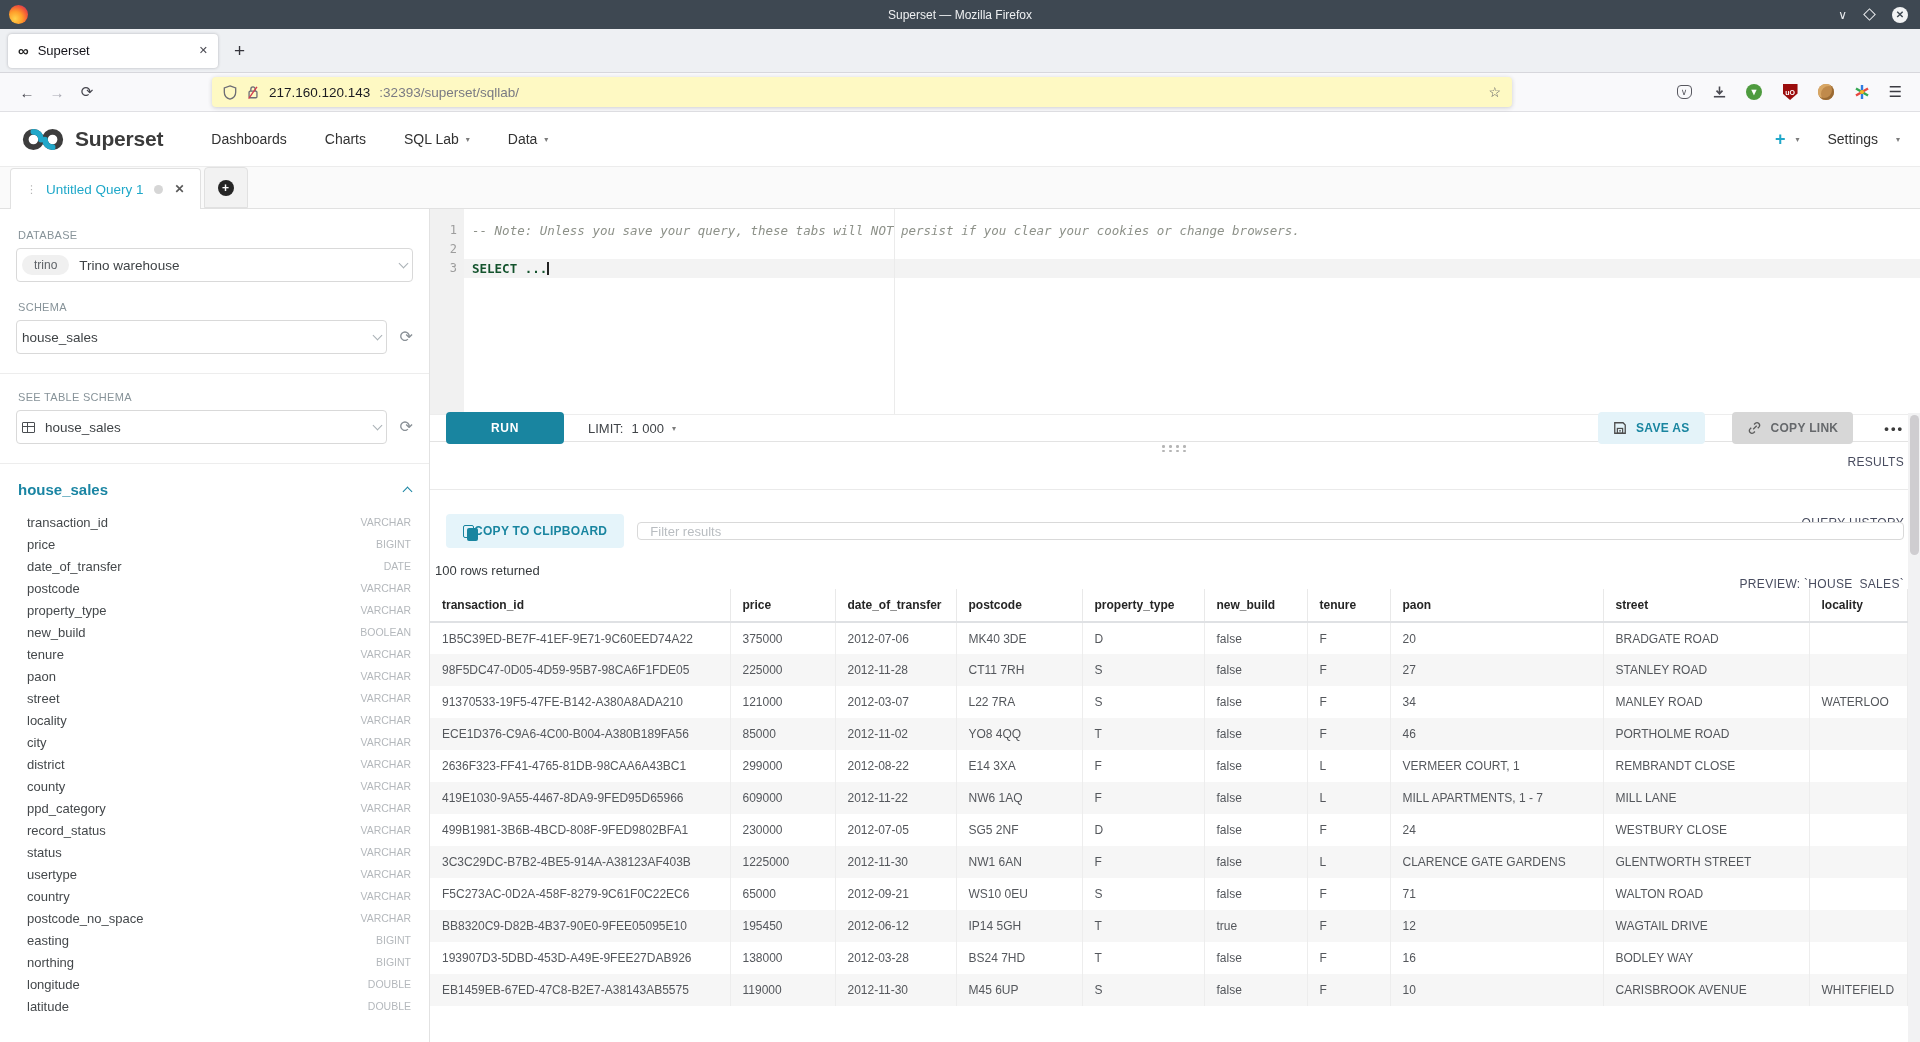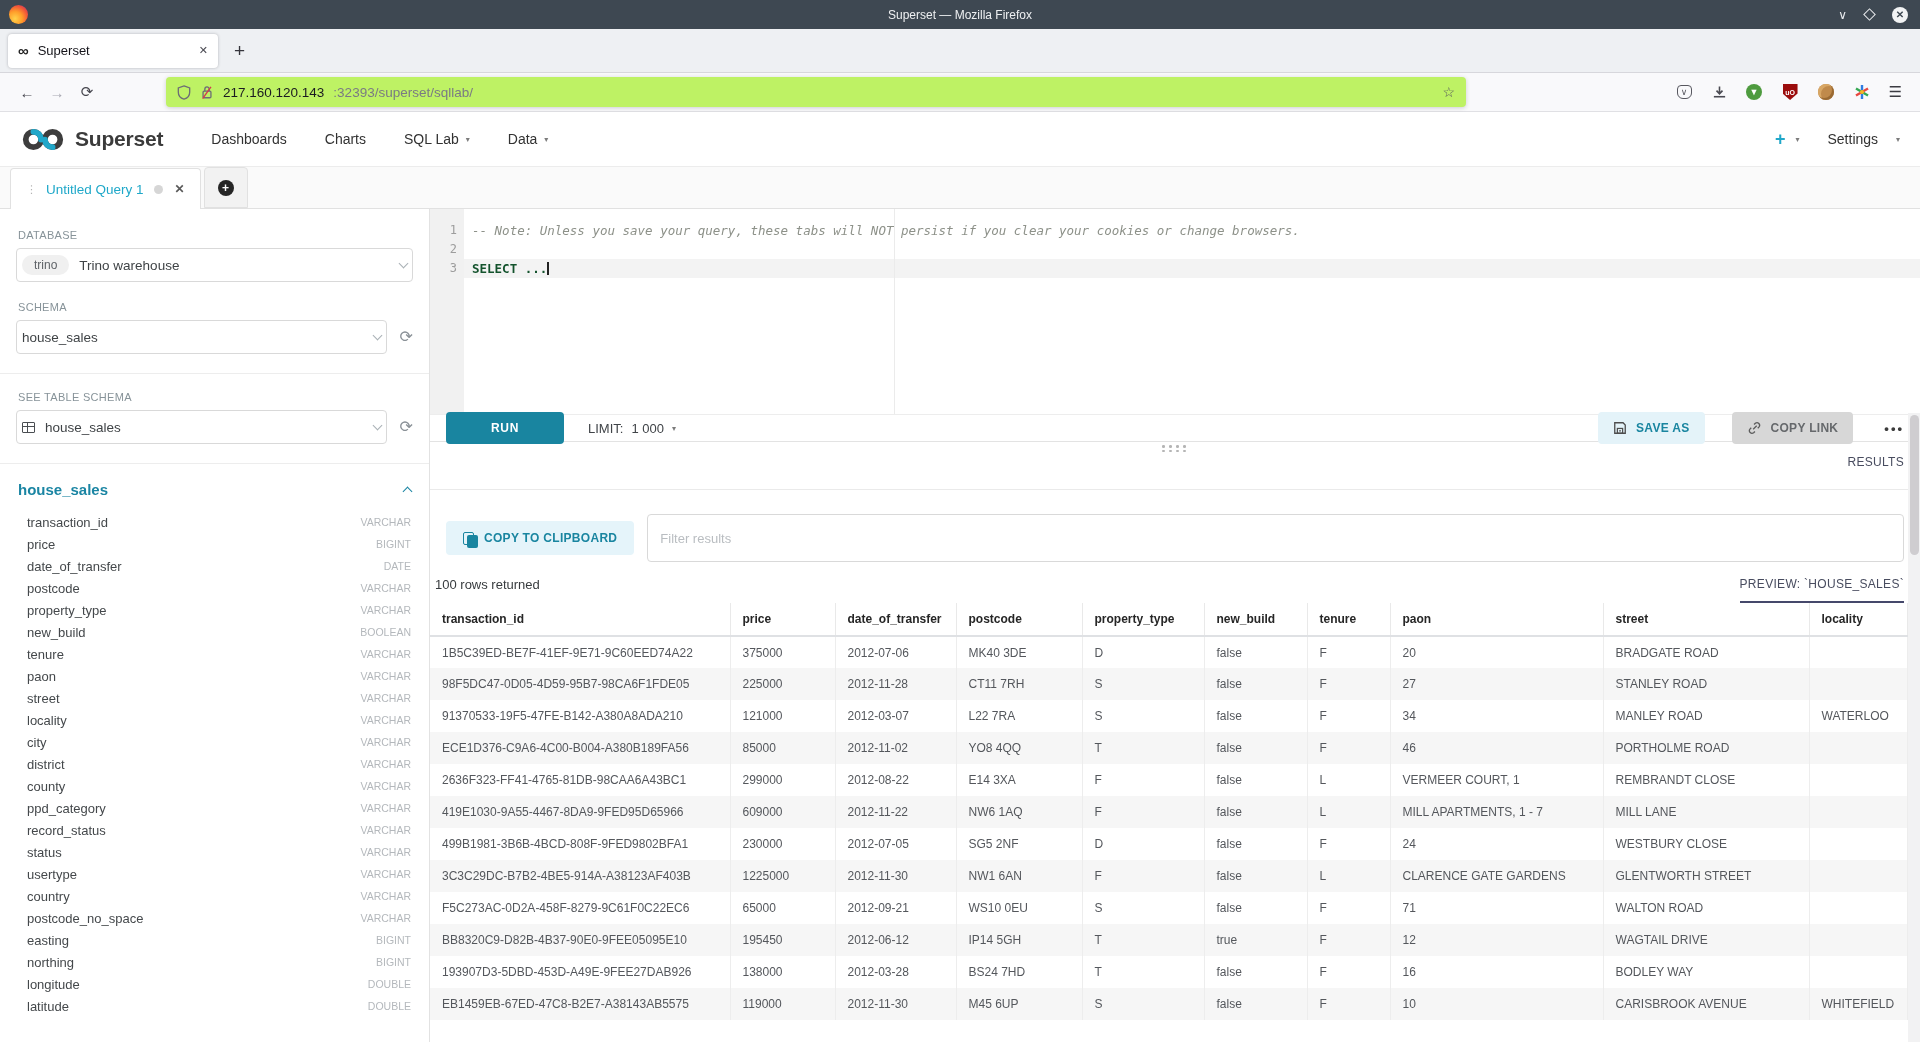--- a/index.html
+++ b/index.html
@@ -21,21 +21,21 @@
   .ff-tab { width:210px; height:34px; background:#fff; border-radius:4px; box-shadow:0 0 3px rgba(40,40,50,.3);
     display:flex; align-items:center; padding:0 10px; gap:9px; }
   .ff-favicon { font-size:15px; font-weight:bold; color:#222; line-height:1; }
   .ff-tab-title { font-size:13px; color:#15141a; flex:1; }
   .ff-tab-close { color:#4a4a52; font-size:11px; }
   .ff-newtab { font-size:19px; color:#35353c; margin-left:16px; }
 
   .ff-toolbar { height:39px; background:#f9f9fb; border-bottom:1px solid #e0e0e4; display:flex; align-items:center; padding:0 12px; }
   .navbtn { font-size:15px; color:#46464e; width:30px; text-align:center; }
   .navbtn.fwd { color:#a9a9b2; }
-  .url-box { width:1300px; height:30px; margin-left:64px; background:#bef264; border-radius:4px;
+  .url-box { width:1300px; height:30px; margin-left:110px; background:#fef9c3; border-radius:4px;
     box-shadow:0 1px 4px rgba(60,60,70,.22); display:flex; align-items:center; padding:0 11px; gap:9px; font-size:13.5px; }
   .url-host { color:#1b1b21; }
   .url-path { color:#7a7a83; }
   .url-star { margin-left:auto; color:#55555e; font-size:14px; }
   .ext-icons { margin-left:auto; display:flex; align-items:center; gap:19px; padding-right:6px; }
   .icon16 { width:17px; height:17px; display:flex; align-items:center; justify-content:center; }
   .pocket { width:15px; height:14px; border:1.6px solid #57575f; border-radius:4px 4px 6px 6px;
     color:#57575f; font-size:9px; display:flex; align-items:center; justify-content:center; }
   .badger { width:16px; height:16px; border-radius:50%; background:#4e9b3f; color:#fff; font-size:9px;
     display:flex; align-items:center; justify-content:center; }
@@ -125,25 +125,25 @@
   .drag-dots i { width:2.5px; height:2.5px; border-radius:50%; background:#b5b5b5; }
 
   
   .rtabs { display:flex; gap:36px; padding:0 16px; border-bottom:1px solid #eaeaea; height:35px; align-items:flex-end;flex-direction:column; }
   .rtab { font-size:12px; letter-spacing:.3px; color:#484c5f; font-weight:500; padding-bottom:10px;
     border-bottom:2.5px solid transparent; margin-bottom:-1px; }
   .rtab.active { border-bottom-color:#45486b; }
 
   .r-controls { display:flex; align-items:center; gap:13px; padding:24px 16px 0 5px; }
   .copy-clip { height:34px; background:#e5f4fa; border-radius:4px; color:#1985a0; font-weight:bold; font-size:12px;
-    letter-spacing:.3px; display:flex; align-items:center; gap:10px; padding:0 17px; margin-left:11px; }
+    letter-spacing:.3px; display:flex; align-items:center; padding:0 17px; margin-left:11px; }
   .clip-icon { width:11px; height:13px; border:1.6px solid #1985a0; border-radius:2px; position:relative; background:#e5f4fa; }
   .clip-icon::before { content:""; position:absolute; left:2.5px; top:2.5px; width:11px; height:13px;
     background:#1985a0; border-radius:2px; }
-  .filter-input { flex:1; height:48px; border:1px solid #d9d9d9; border-radius:4px; padding:0 12px;
+  .filter-input { flex:1; height:18px; border:1px solid #d9d9d9; border-radius:4px; padding:0 12px;
     font-size:13px; color:#333; font-family:"Liberation Sans", sans-serif; }
   .filter-input::placeholder { color:#b9bdc1; }
 
   .row-count { font-size:13px; color:#373b3e; padding:15px 16px 11px 5px; }
 
   
   table.results { border-collapse:collapse; table-layout:fixed; width:calc(100% - 12px); }
   table.results th { font-size:12px; font-weight:bold; color:#262626; text-align:left; height:33px; padding:0 12px;
     border-right:1px solid #e9e9e9; border-bottom:2px solid #dfe1e4; background:#fff;
     overflow:hidden; white-space:nowrap; }

